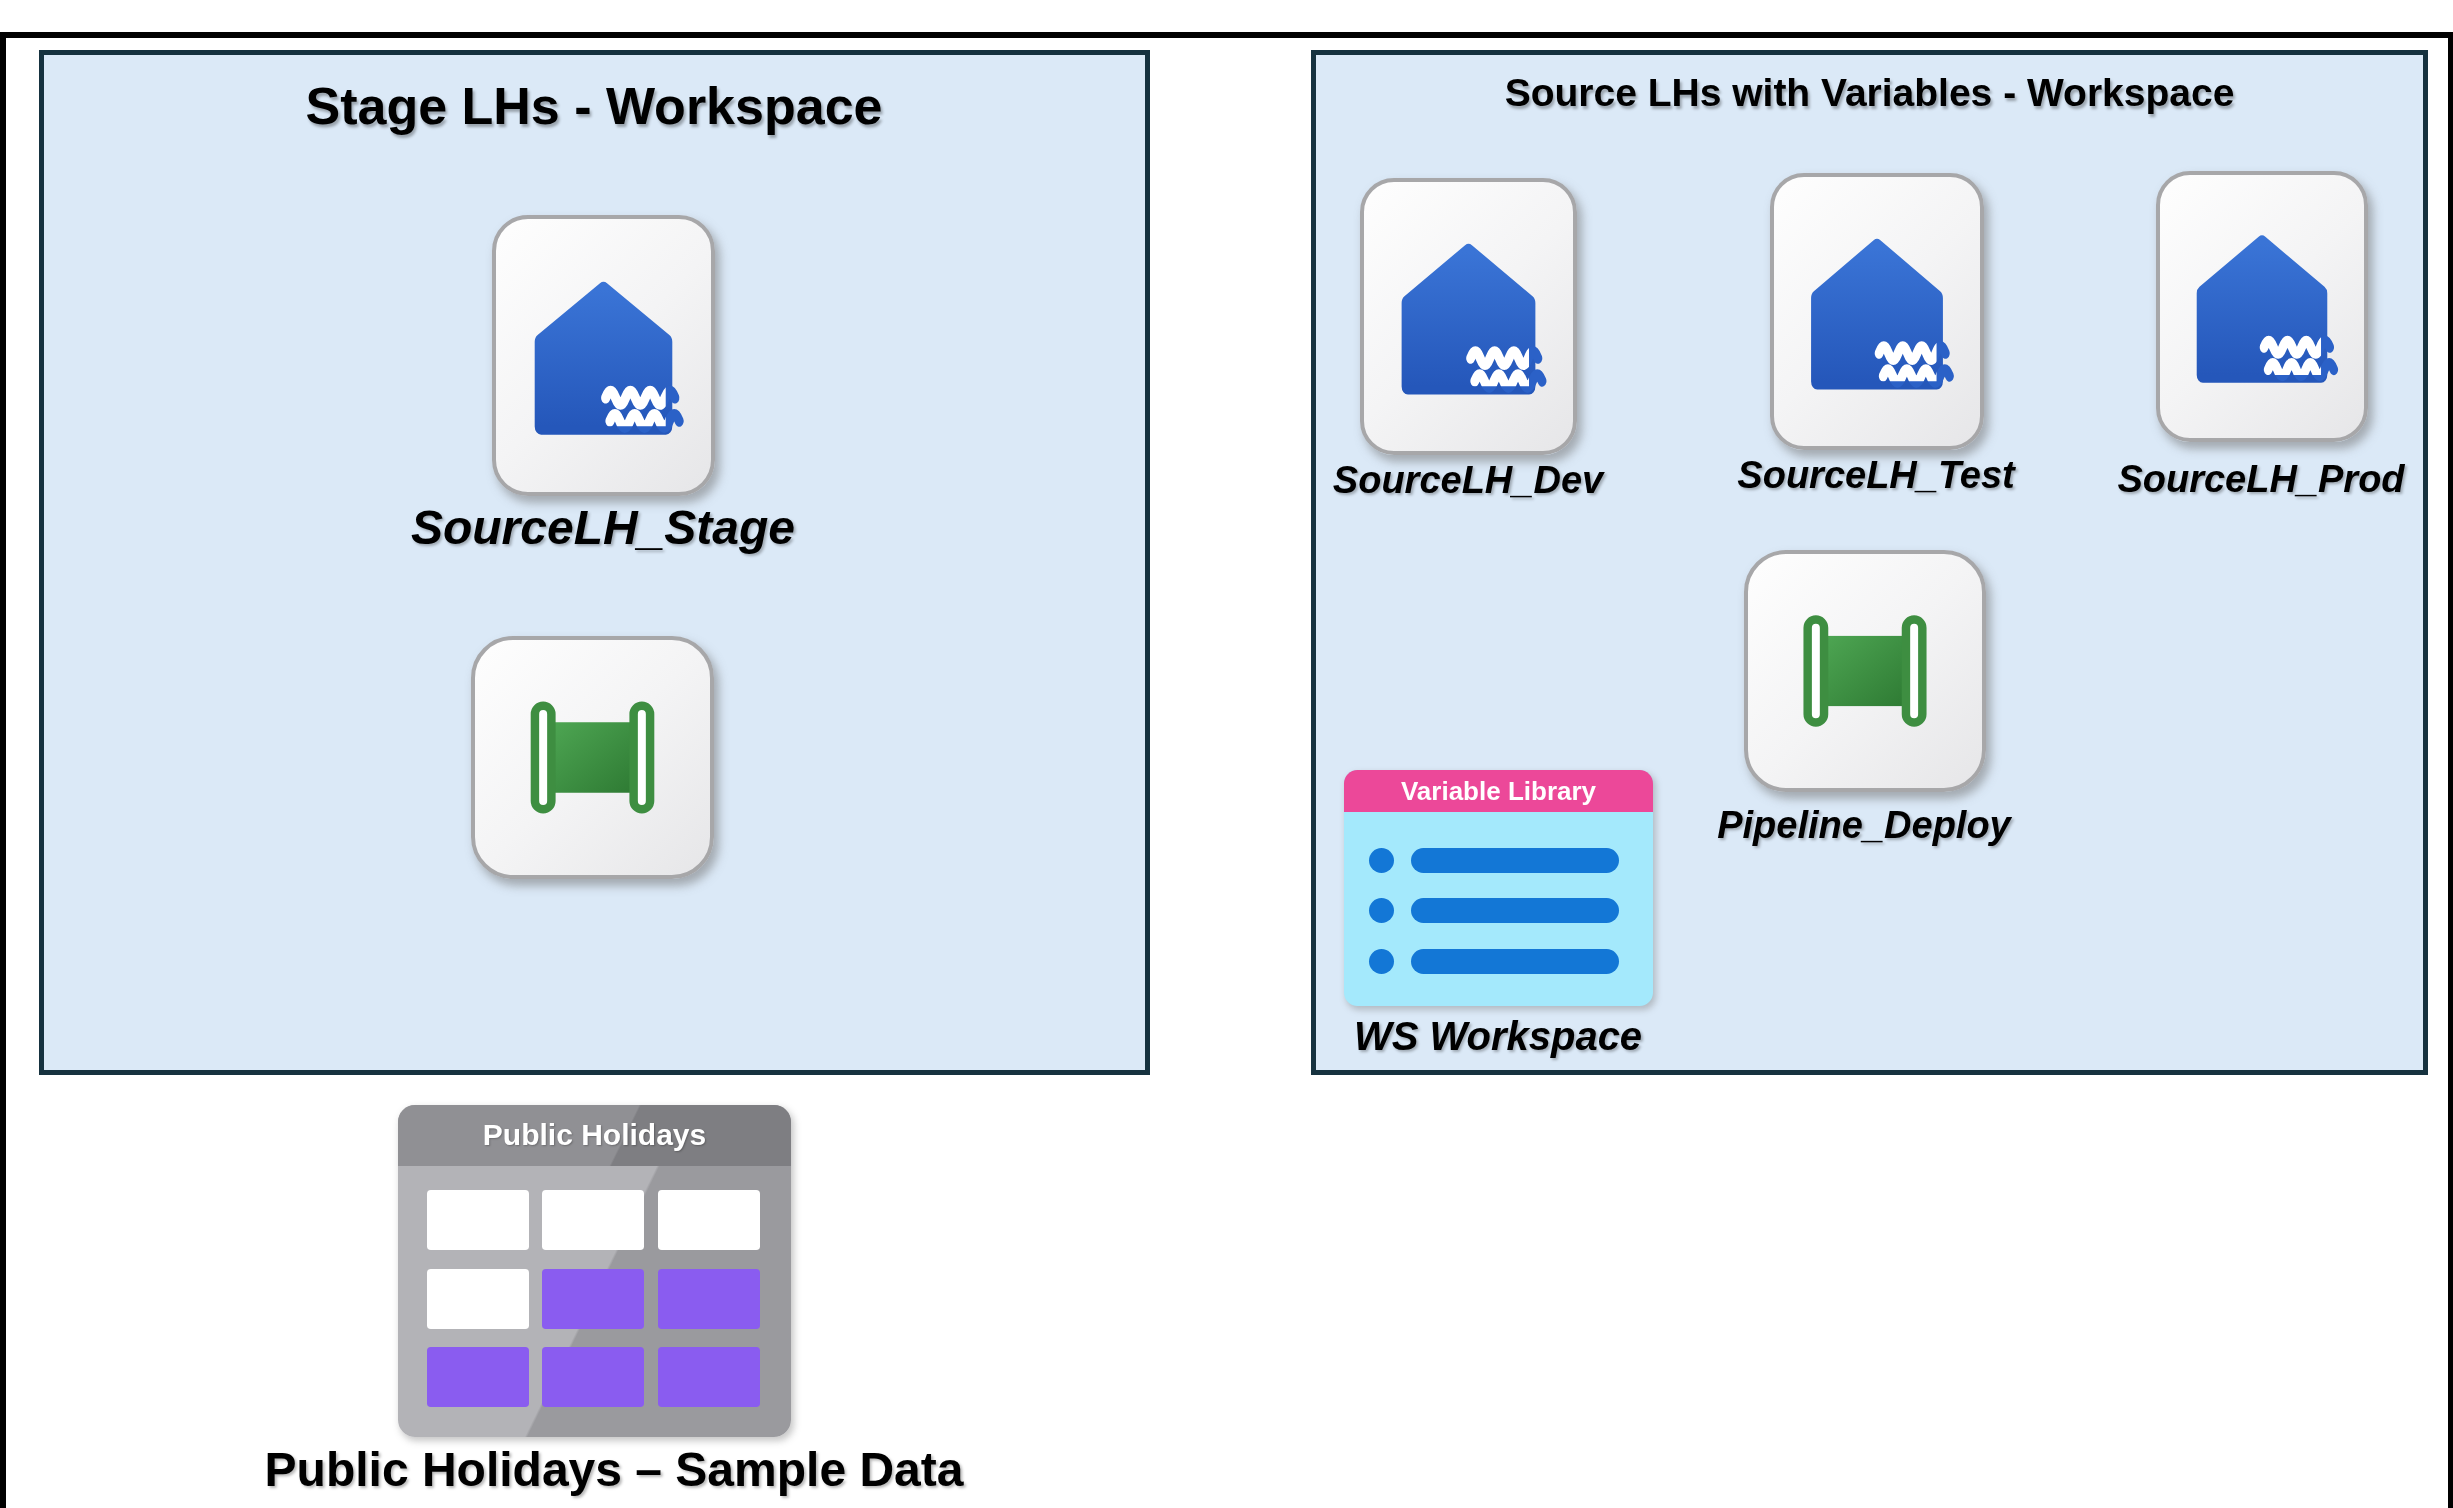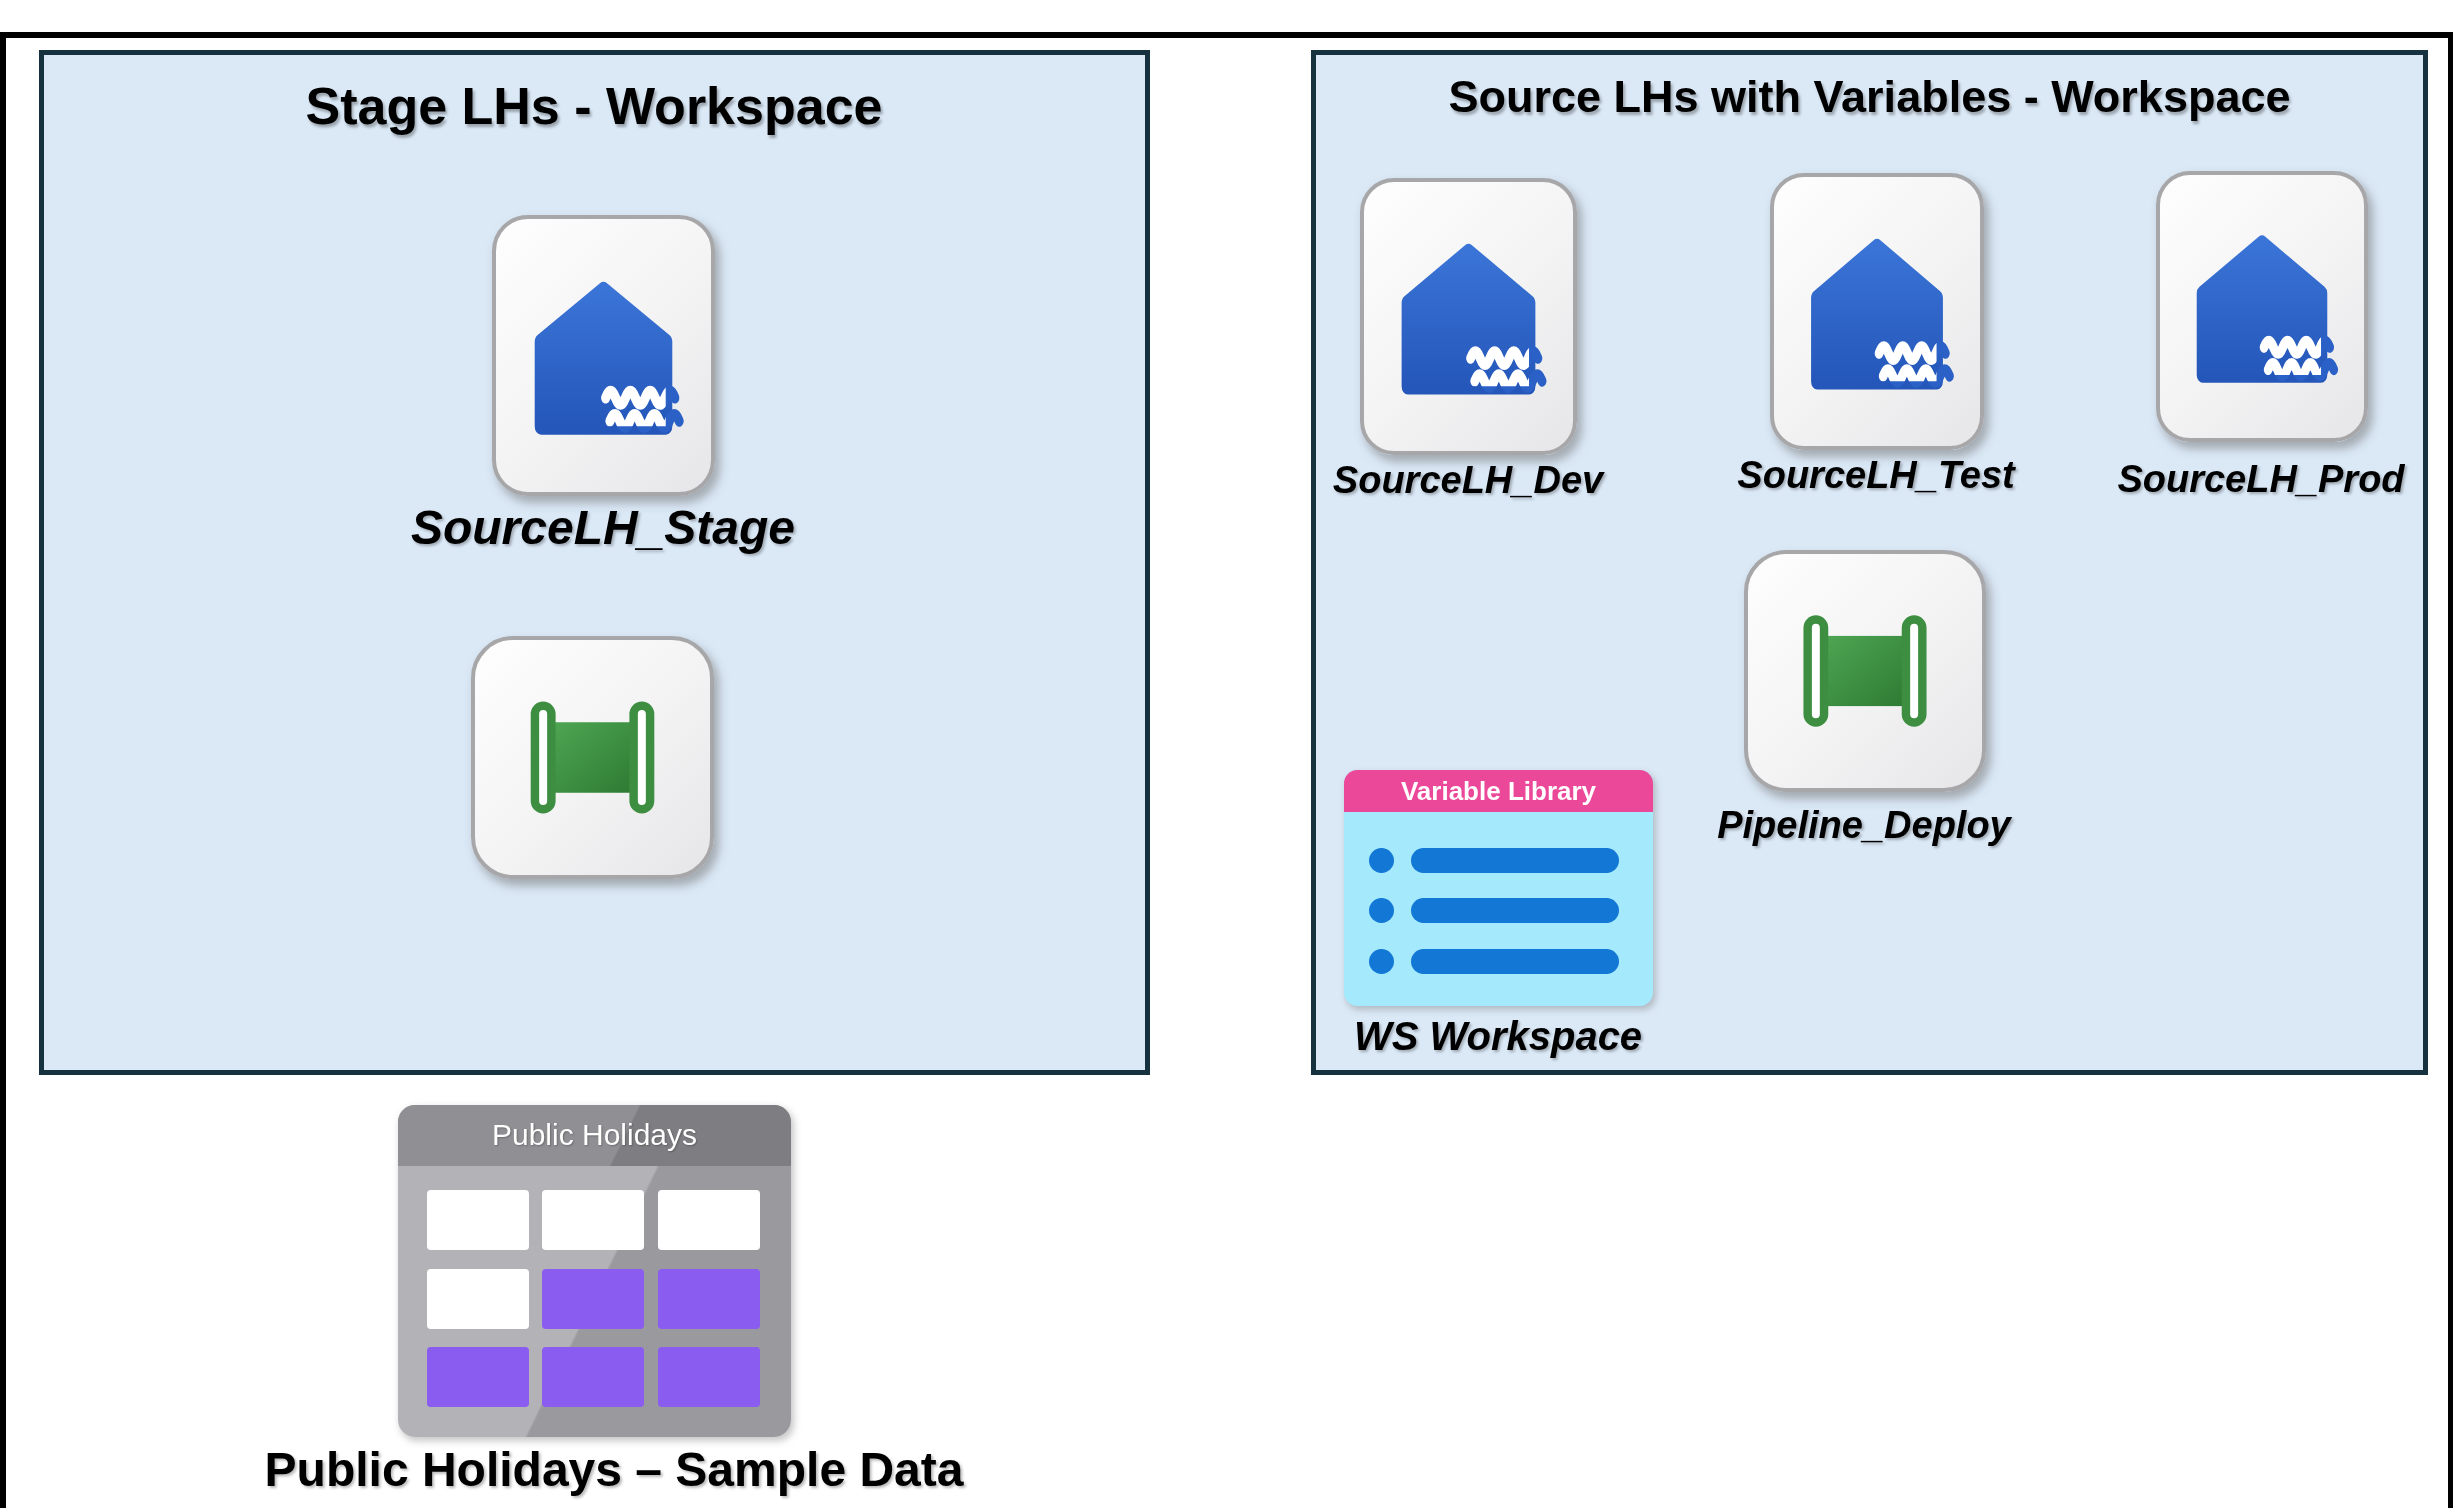--- a/index.html
+++ b/index.html
@@ -23,21 +23,21 @@
   }
   #ws-stage{left:32.5px;top:12.4px;width:1111px;height:1025px;}
   #ws-source{left:1305px;top:12.4px;width:1117px;height:1025px;}
   .ws-title{
     position:absolute;left:0;right:0;margin:0;
     text-align:center;color:#000;
     text-shadow:1.9px 2.9px 2.9px rgba(0,0,0,.3);
     white-space:nowrap;
   }
   #title-stage{top:21px;font-size:52px;}
-  #title-source{top:15.3px;font-size:45px;}
+  #title-source{top:15.3px;font-size:39px;}
 
   .tile{
     position:absolute;
     background:linear-gradient(135deg,#fefefe 0%,#f4f4f5 50%,#e6e6e8 100%);
     border:4.8px solid #a7a7a9;
     box-sizing:border-box;
     box-shadow:4.8px 6.7px 9.6px rgba(110,110,110,.5);
   }
   .tile svg{display:block;width:100%;height:100%;}
   
@@ -84,21 +84,21 @@
   #tile-ph{
     position:absolute;left:392px;top:1067px;width:393px;height:332px;
     border-radius:17px;overflow:hidden;
     background:linear-gradient(116deg,#b3b3b7 0%,#b3b3b7 52%,#9a9a9e 52.5%,#9a9a9e 100%);
     box-shadow:2.9px 3.8px 7.6px rgba(130,130,130,.45);
   }
   #ph-header{
     position:absolute;left:0;top:0;right:0;height:61px;
     background:linear-gradient(116deg,#90909400 0%,#90909400 100%),linear-gradient(116deg,#909094 57%,#7e7e82 57.5%);
     color:#fff;font-size:30px;line-height:59px;text-align:center;
-    font-weight:400;
+    font-weight:700;
     text-shadow:1px 1px 1.9px rgba(0,0,0,.25);
   }
   .ph-cell{position:absolute;width:102px;height:60px;border-radius:3.8px;}
   .cell-white{background:#ffffff;}
   .cell-purple{background:#8a5cf0;}
 
   #caption{
     position:absolute;left:130px;top:1404px;width:956px;
     text-align:center;font-size:48px;white-space:nowrap;
     text-shadow:1.9px 1.9px 2.9px rgba(0,0,0,.28);

